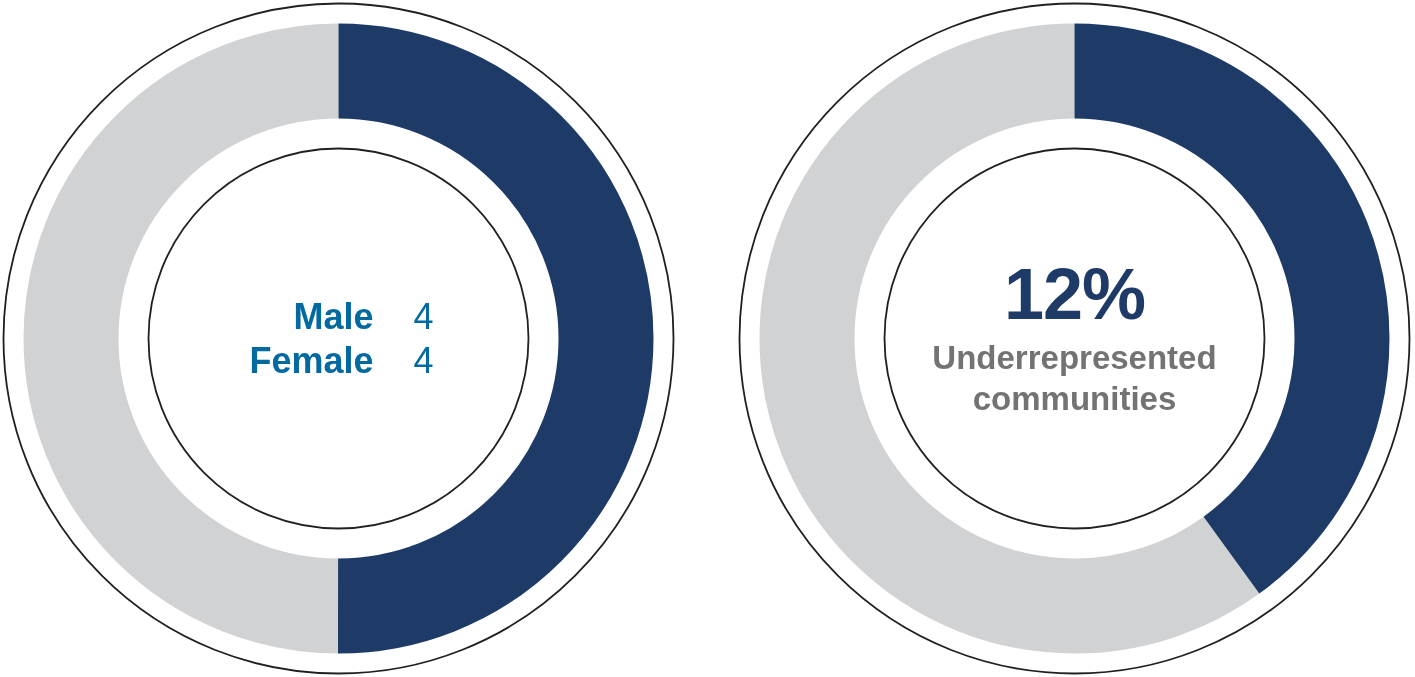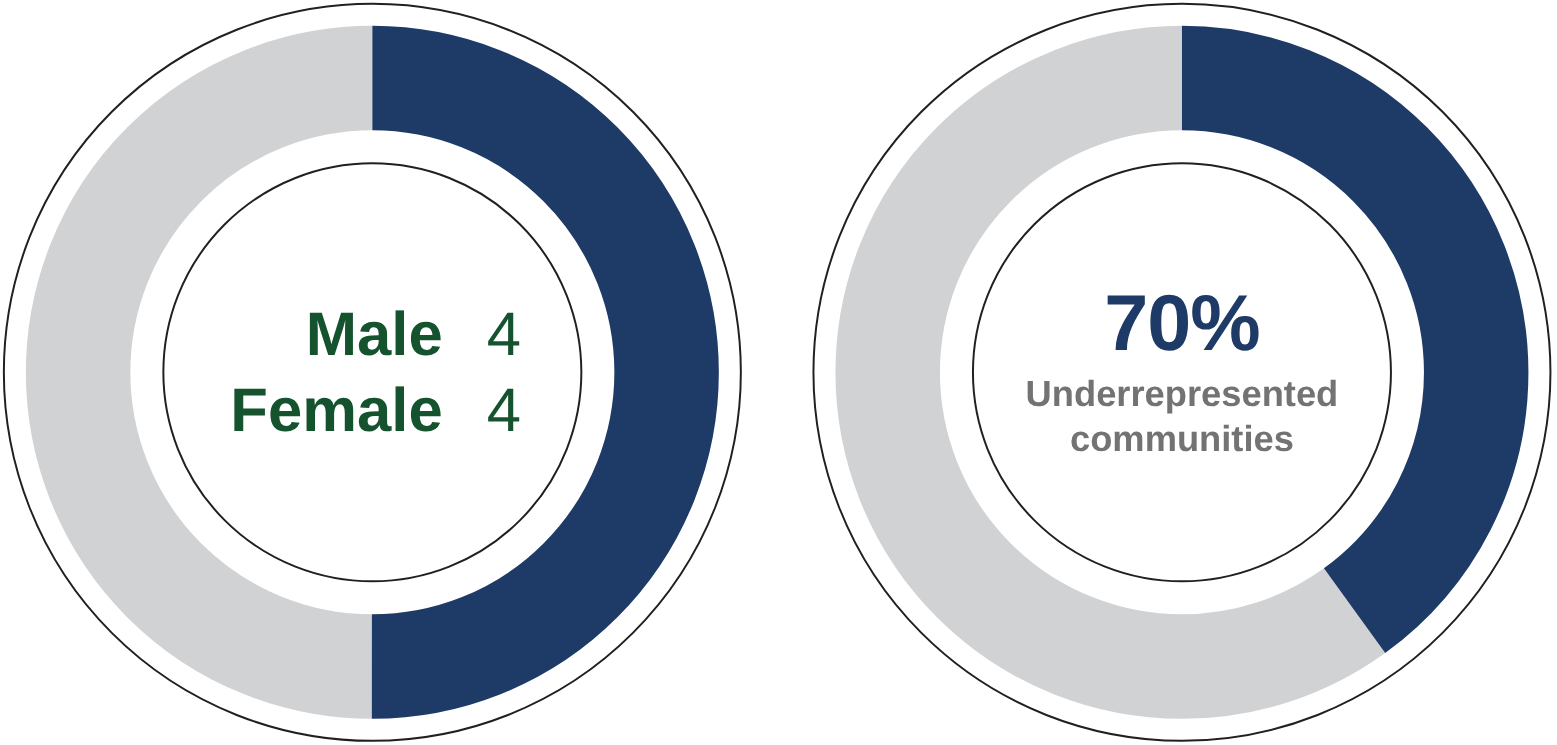--- a/index.html
+++ b/index.html
@@ -53,23 +53,23 @@
   
   .legend-table {
     display: table;
     border-collapse: collapse;
     margin-left: 6px;
   }
   .legend-row { display: table-row; }
   .legend-name,
   .legend-value {
     display: table-cell;
-    font-size: 56px;
+    font-size: 36px;
     line-height: 1.22;
-    color: #14532d;
+    color: #0369a1;
     vertical-align: baseline;
     white-space: nowrap;
   }
   .legend-name {
     font-weight: 700;
     text-align: right;
     padding-right: 40px;
   }
   .legend-value {
     font-weight: 400;
@@ -130,18 +130,18 @@
       <circle cx="338.5" cy="338.5" r="335" fill="none" stroke="#231f20" stroke-width="1.8"></circle>
 
       <circle cx="338.5" cy="338.5" r="267.5" fill="none" stroke="#d1d2d4" stroke-width="95" stroke-dasharray="1008.6 672.4" stroke-dashoffset="-672.4" transform="rotate(-90 338.5 338.5)"></circle>
 
       <circle cx="338.5" cy="338.5" r="267.5" fill="none" stroke="#1e3a66" stroke-width="95" stroke-dasharray="672.4 1008.6" stroke-dashoffset="0" transform="rotate(-90 338.5 338.5)"></circle>
 
       <circle cx="338.5" cy="338.5" r="190" fill="none" stroke="#231f20" stroke-width="1.8"></circle>
     </svg>
 
     <div class="center-label">
-      <div class="big-stat">70%</div>
+      <div class="big-stat">12%</div>
       <div class="stat-caption">Underrepresented communities</div>
     </div>
   </div>
 
 </div>
 
 </body></html>

